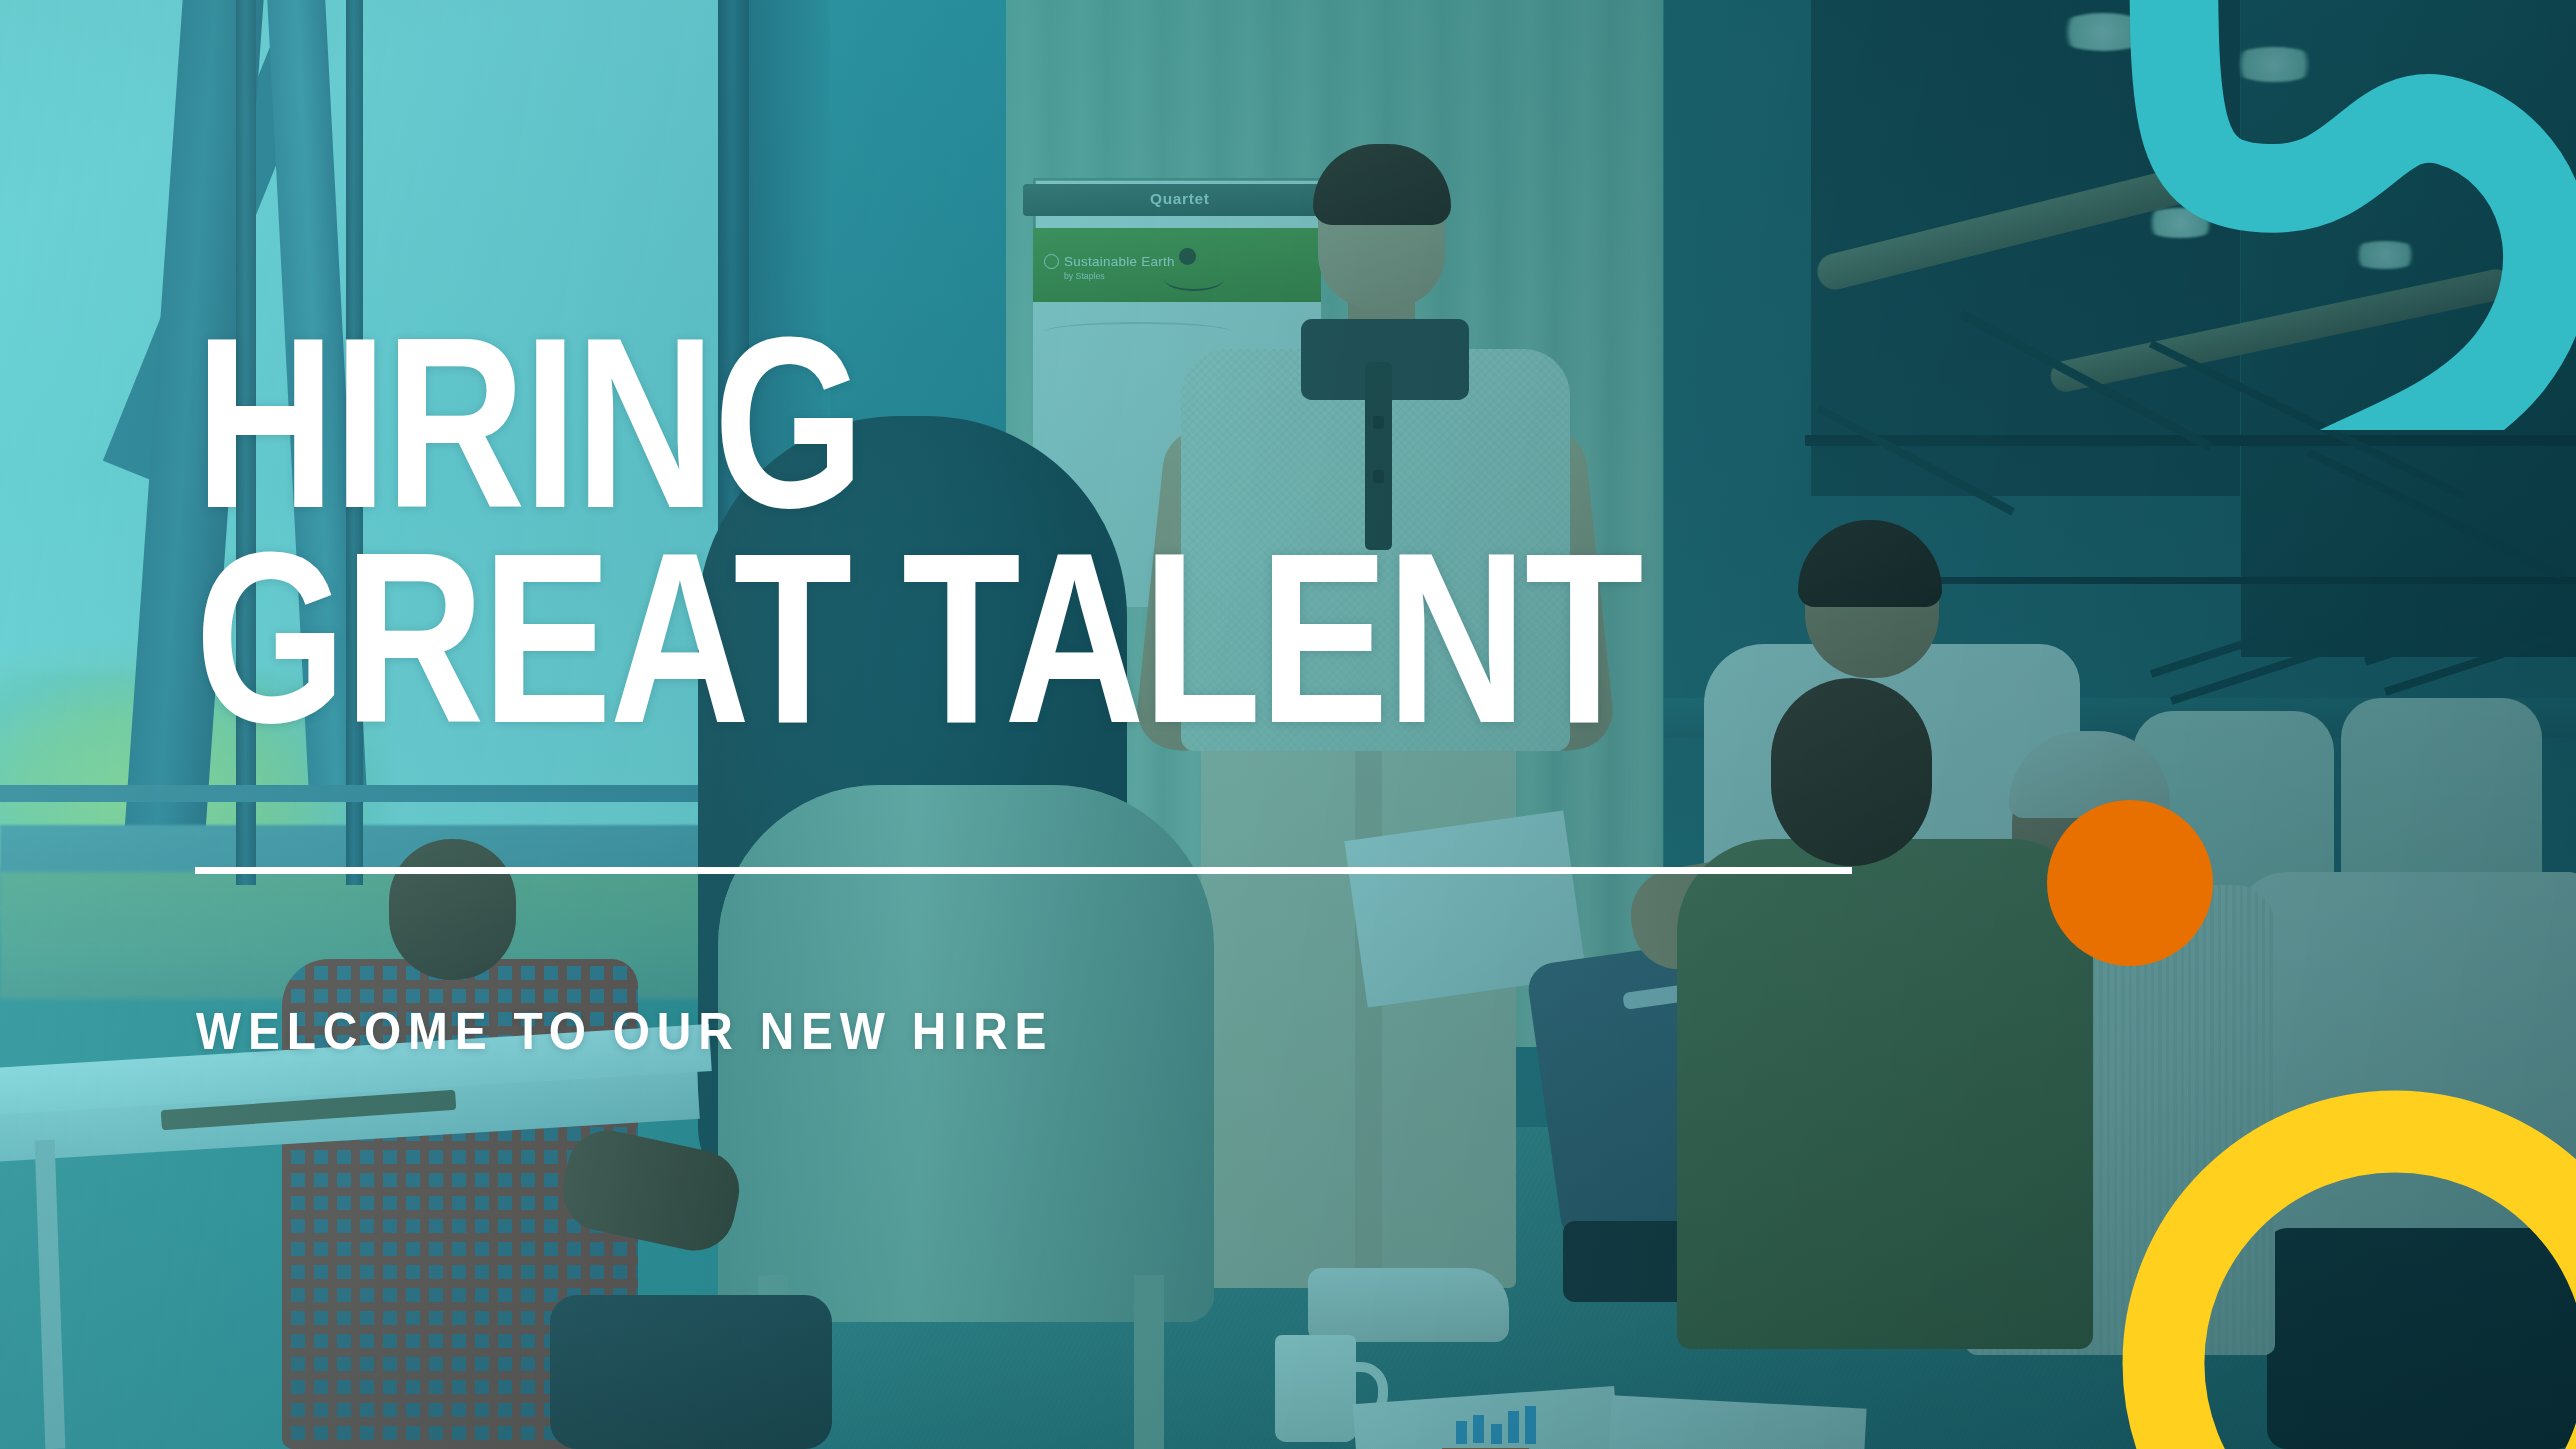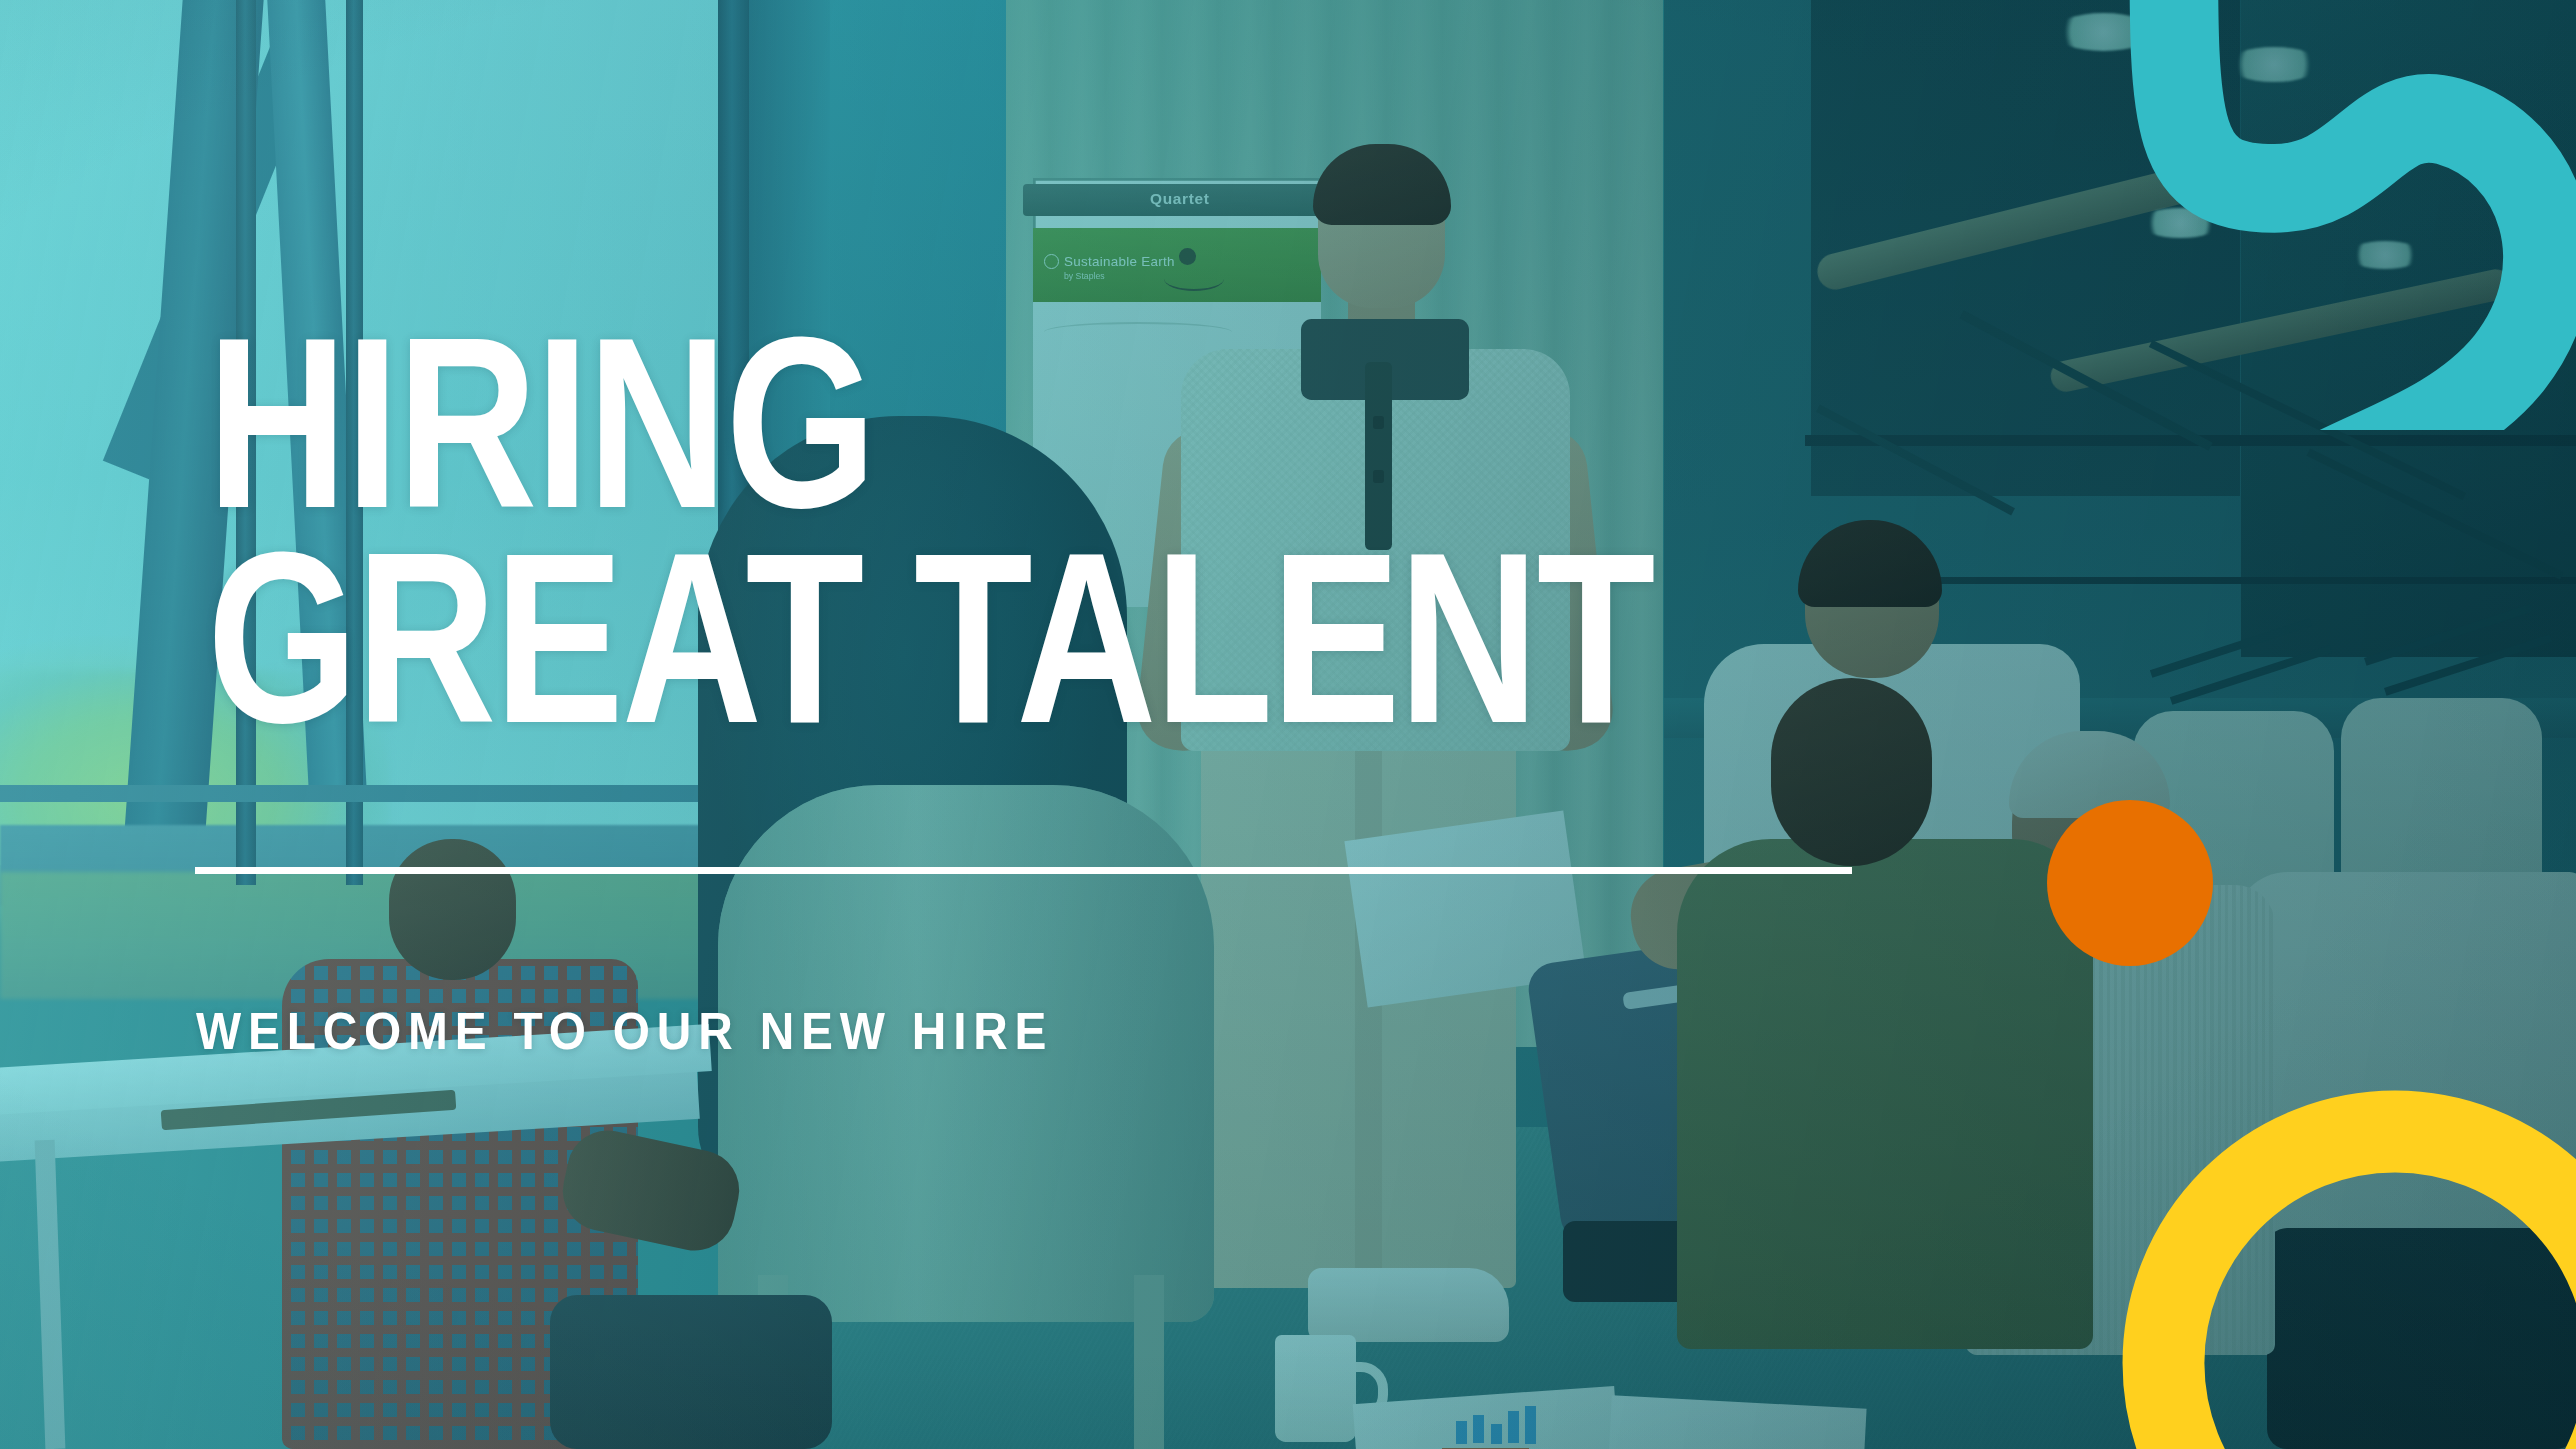--- a/index.html
+++ b/index.html
@@ -176,21 +176,21 @@
       rgba(70,190,200,.20) 40%,
       rgba(10,78,92,.26) 100%);}
   .vig{position:absolute;inset:0;background:radial-gradient(ellipse 130% 120% at 42% 45%,transparent 40%,rgba(6,58,70,.35) 100%);}
 
   
   .squiggle{position:absolute;right:-6.7px;top:-13.4px;width:510px;height:443px;}
   .circle-orange{position:absolute;left:2047px;top:800px;width:166px;height:166px;border-radius:50%;}
   .ring-yellow{position:absolute;left:2093px;top:1061px;width:604px;height:604px;}
 
   
-  .txt{position:absolute;left:195px;top:315px;width:1744px;margin-left:12px;}
+  .txt{position:absolute;left:195px;top:315px;width:1744px;}
   .head{
     color:#fff;font-weight:700;
     font-family:"Liberation Sans Narrow","Liberation Sans","DejaVu Sans Condensed",sans-serif;
     font-size:243px;line-height:.885;letter-spacing:-2.7px;
     transform:scaleX(.80);transform-origin:left center;
     white-space:nowrap;text-shadow:0 1.3px 10.7px rgba(8,50,60,.18);
   }
   .head .l2{display:block;}
   .rule{position:absolute;left:195px;top:867px;width:1657px;height:7.4px;background:#fff;}
   .sub{position:absolute;left:196px;top:1001px;color:#fff;font-weight:700;

